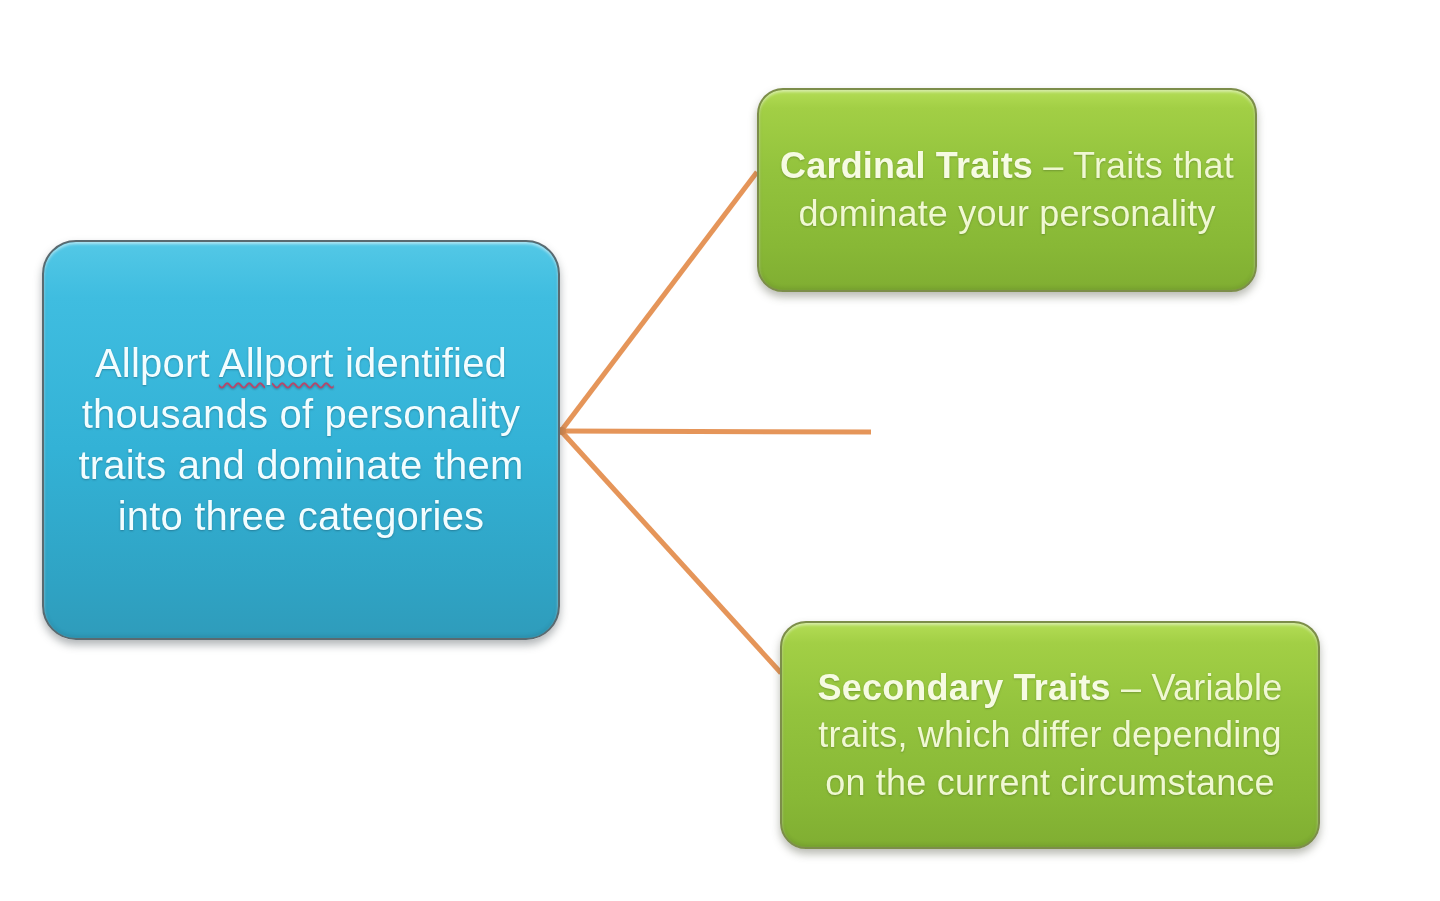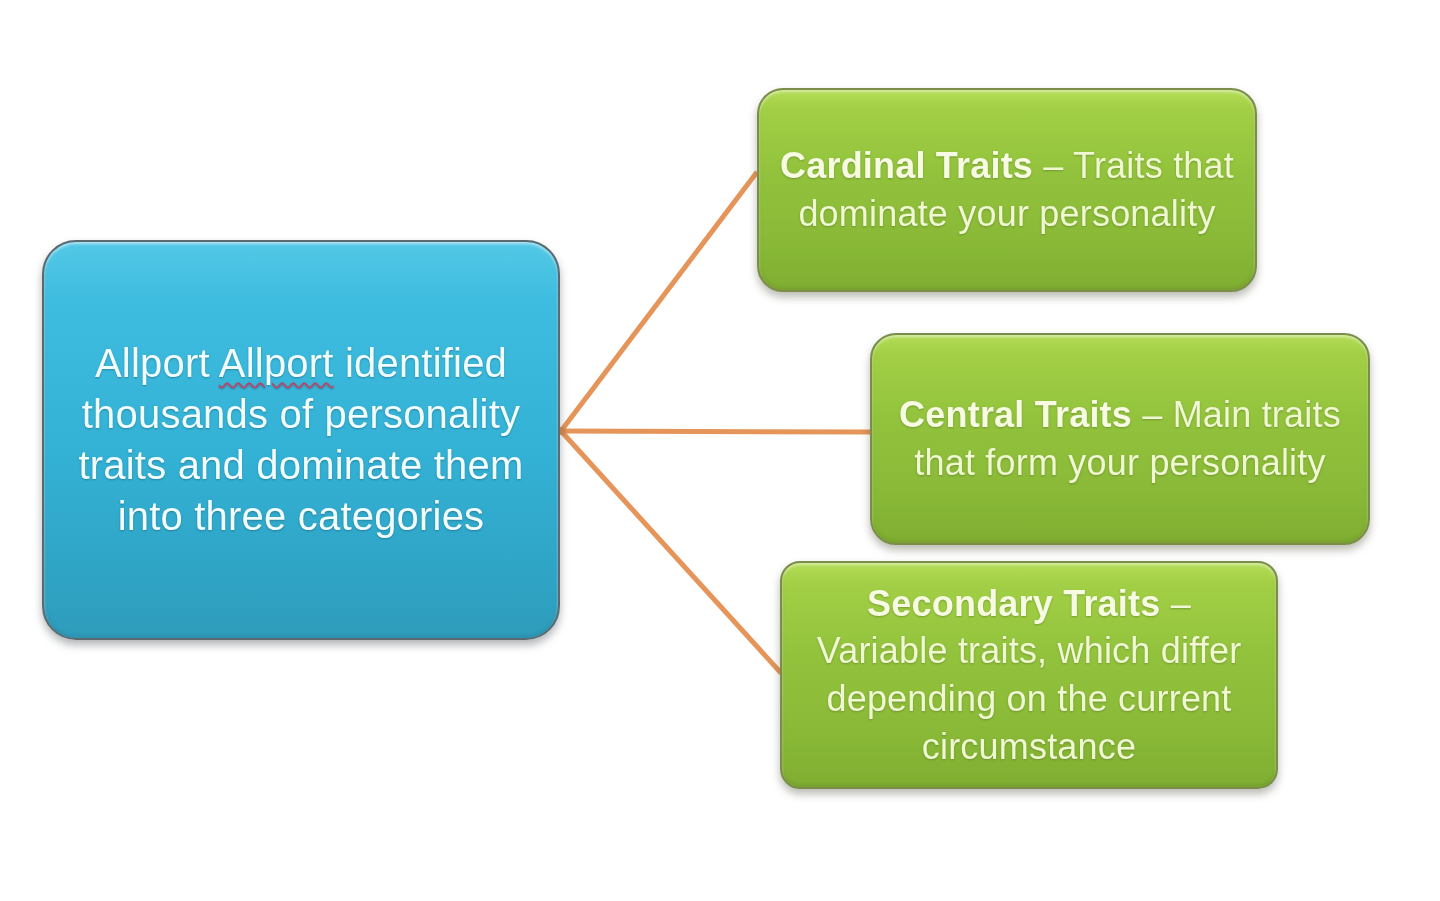--- a/index.html
+++ b/index.html
@@ -107,21 +107,21 @@
     letter-spacing: 0.2px;
     text-shadow: 0 1px 2px rgba(70,95,35,0.42);
   }
   .node-green .lead {
     font-weight: bold;
     color: #f6fbe2;
   }
 
   #node-cardinal  { left: 757px;  top: 88px;  width: 500px; height: 204px; }
   #node-central   { left: 870px;  top: 333px; width: 500px; height: 212px; }
-  #node-secondary { left: 780px;  top: 561px; width: 498px; height: 228px; border-radius: 20px; }
+  #node-secondary { left: 780px;  top: 621px; width: 540px; height: 228px; }
 </style>
 </head>
 <body>
 
 <div id="diagram-canvas">
 
   <svg id="connector-layer" viewBox="0 0 1440 901">
     <line x1="561" y1="431" x2="757" y2="172" stroke="#e59559" stroke-width="5" stroke-linecap="butt"></line>
     <line x1="561" y1="431" x2="871" y2="432" stroke="#e59559" stroke-width="5" stroke-linecap="butt"></line>
     <line x1="561" y1="431" x2="781" y2="673" stroke="#e59559" stroke-width="5" stroke-linecap="butt"></line>
@@ -129,21 +129,18 @@
   </svg>
 
   <div class="node" id="node-root">
     <div class="node-text"><span>Allport </span><span class="misspelled">Allport</span><span> identified thousands of personality traits and dominate them into three categories</span></div>
   </div>
 
   <div class="node node-green" id="node-cardinal">
     <div class="node-text"><span class="lead">Cardinal Traits</span><span> – </span><span>Traits that dominate your personality</span></div>
   </div>
 
-  <div class="node node-green" id="node-central">
-    <div class="node-text"><span class="lead">Central Traits</span><span> – </span><span>Main traits that form your personality</span></div>
-  </div>
 
   <div class="node node-green" id="node-secondary">
     <div class="node-text"><span class="lead">Secondary Traits</span><span> – </span><span>Variable traits, which differ depending on the current circumstance</span></div>
   </div>
 
 </div>
 
 </body></html>

